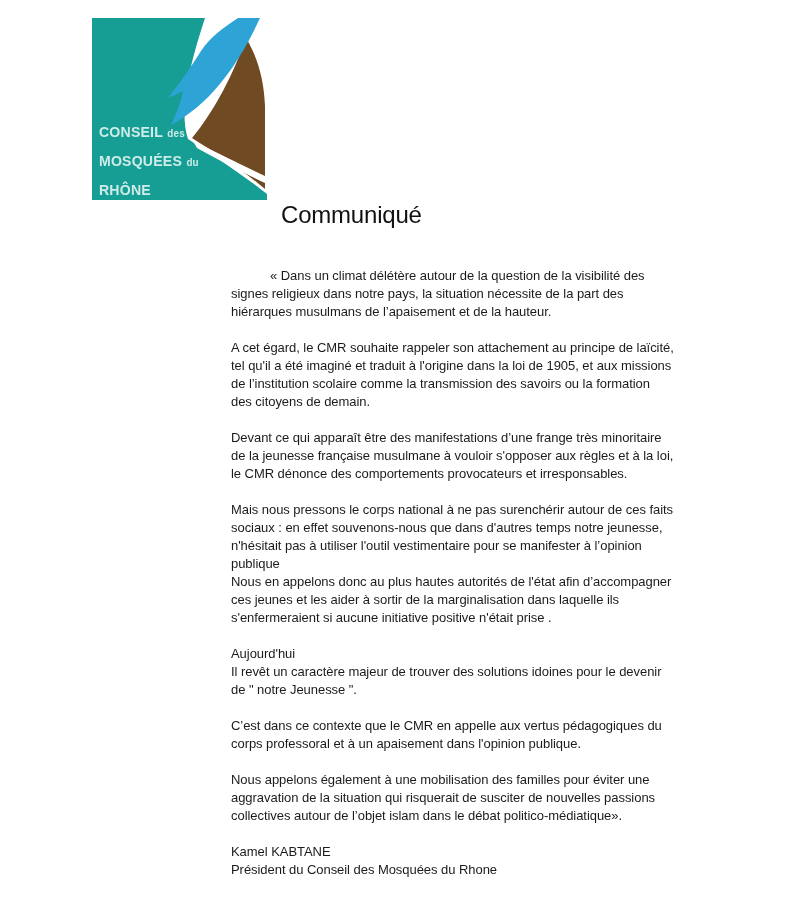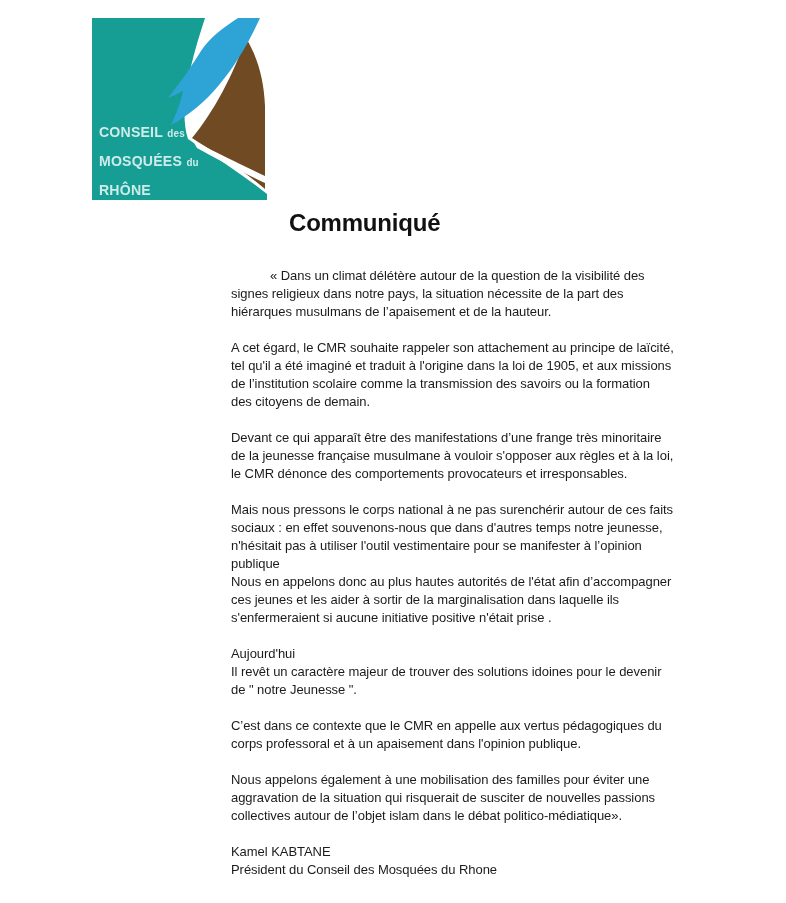--- a/index.html
+++ b/index.html
@@ -21,22 +21,22 @@
     letter-spacing:0.2px;
     transform:scaleX(0.94); transform-origin:left top;
     white-space:nowrap;
   }
   .logo-text .big   { font-size:15px; }
   .logo-text .small { font-size:10.5px; font-weight:600; }
 
   
   .title {
     position:absolute; left:281px; top:201px;
-    margin:8px;
-    font-size:24px; font-weight:bold; letter-spacing:-0.2px;
+    margin:0;
+    font-size:24px; font-weight:normal; letter-spacing:-0.2px;
     color:#111111;
   }
 
   
   .body {
     position:absolute; left:231px; top:267px; width:560px;
     font-size:13px; line-height:18px; color:#1b1b1b;
     letter-spacing:-0.05px;
   }
   .body p { margin:0 0 18px 0; white-space:pre-line; }

